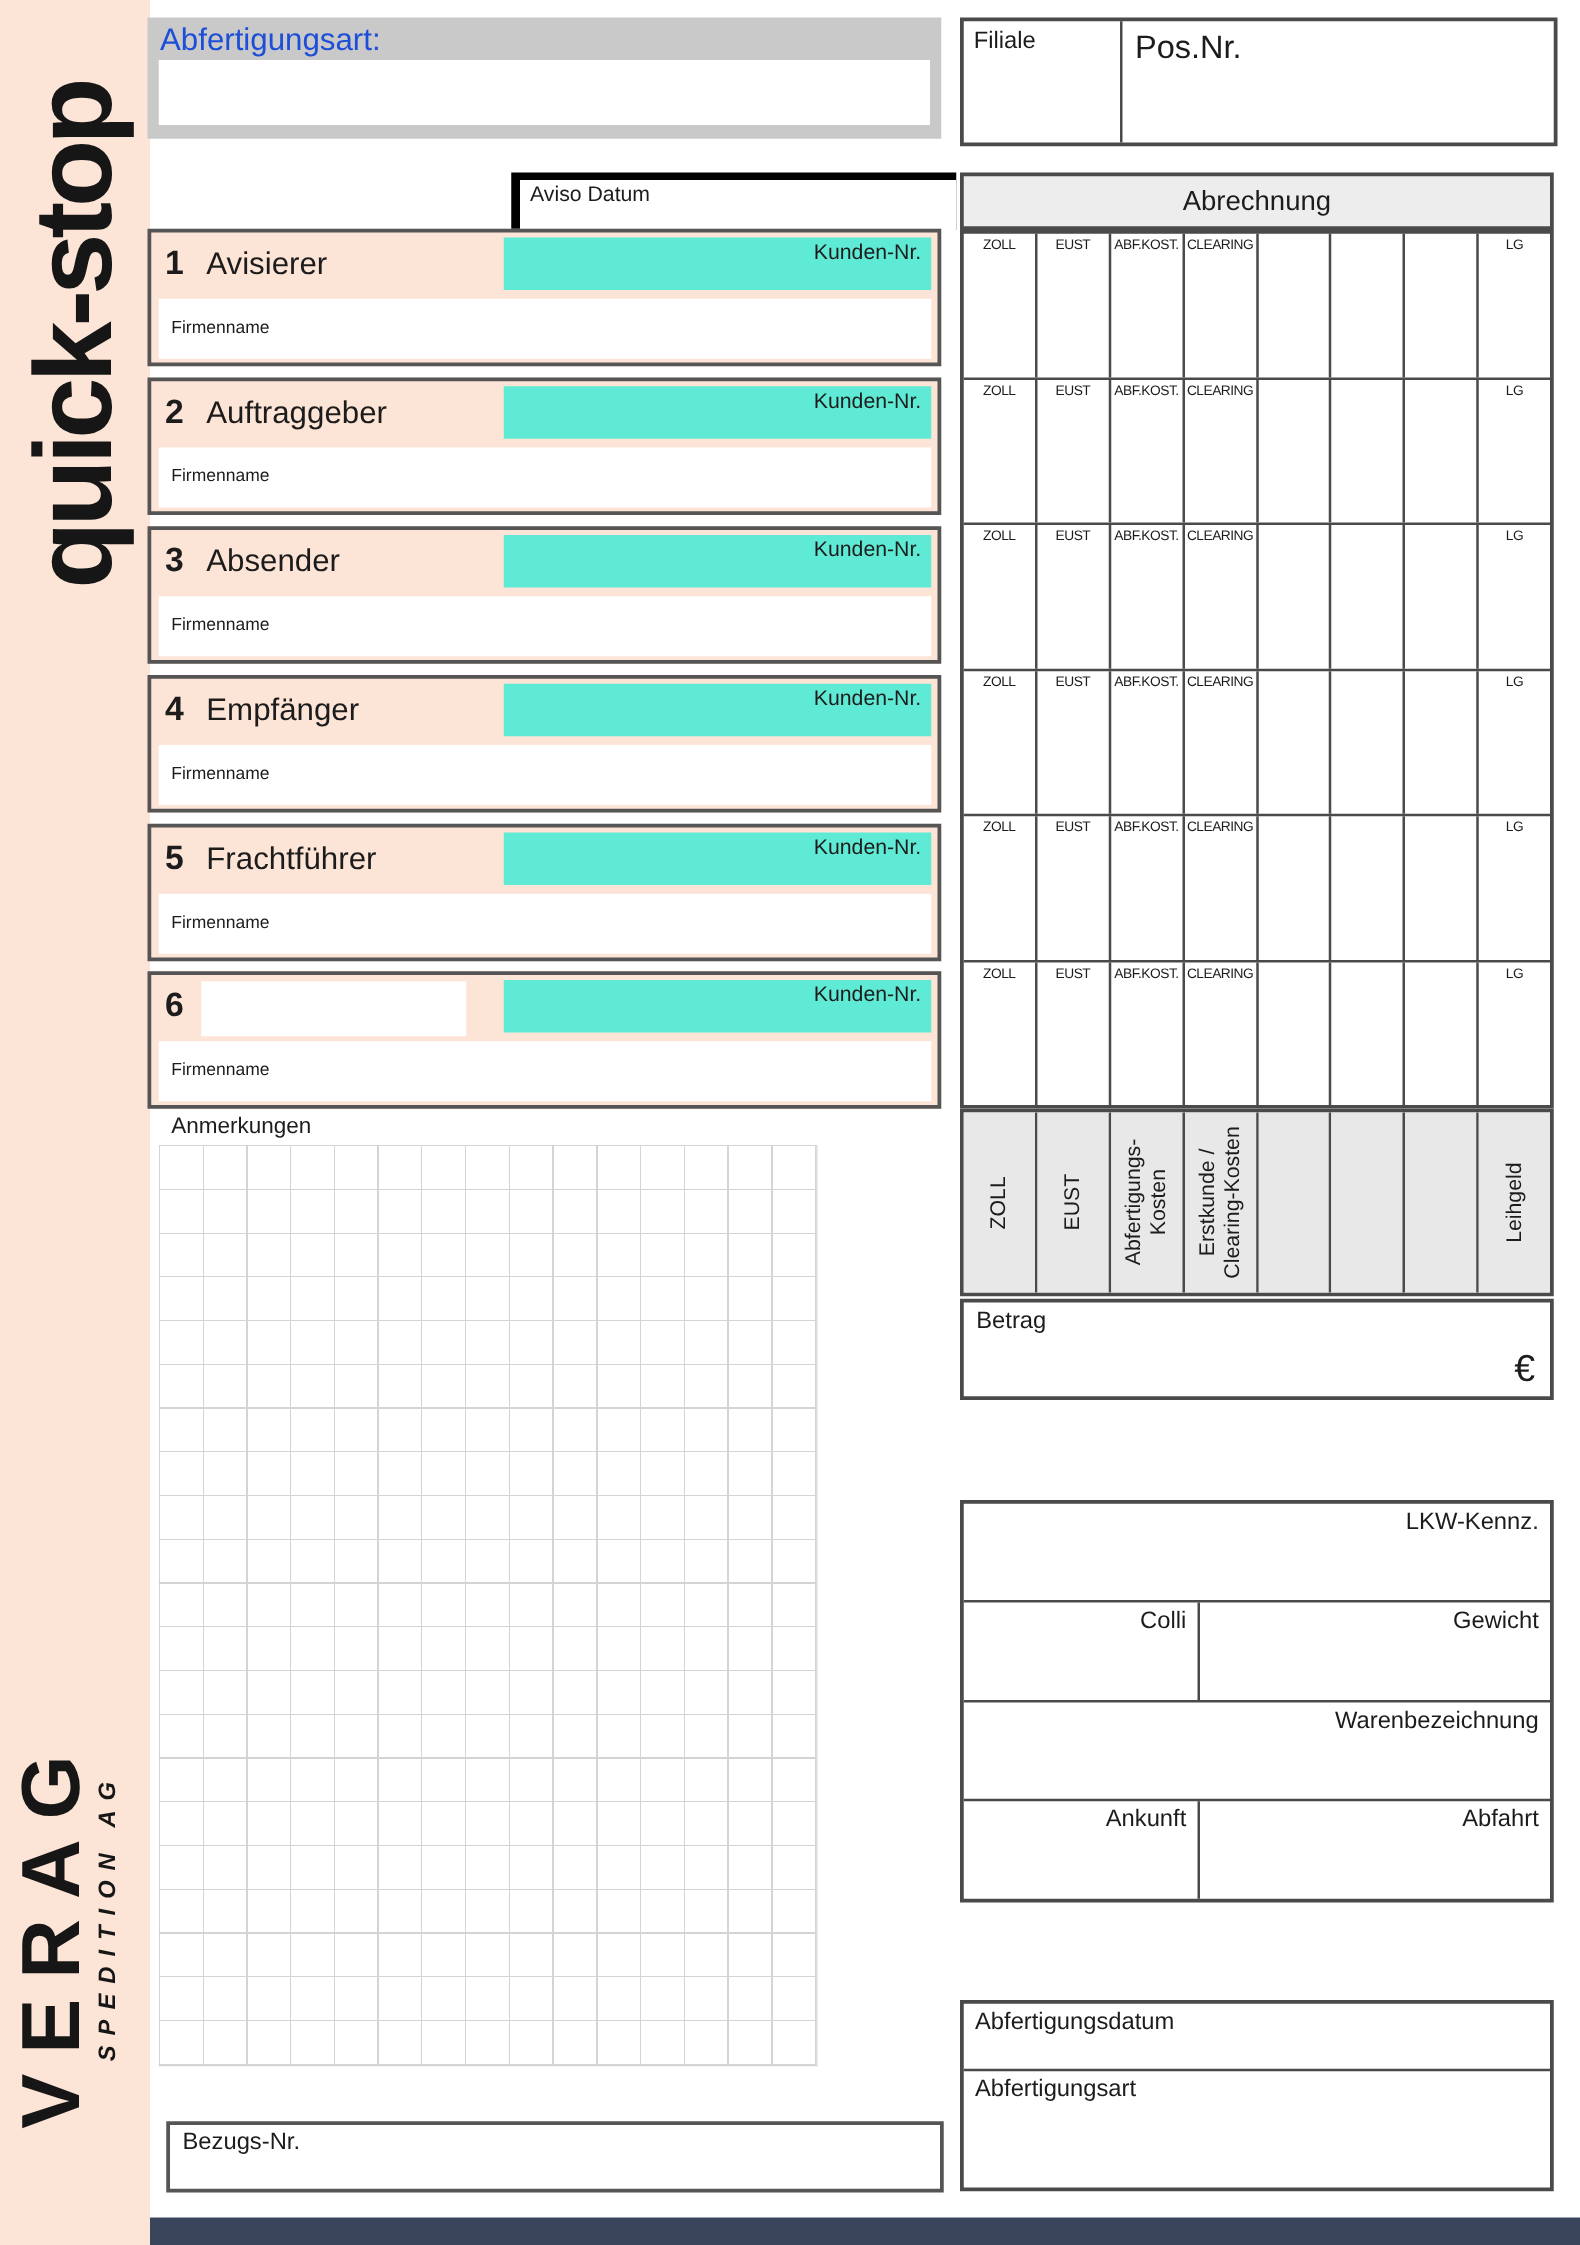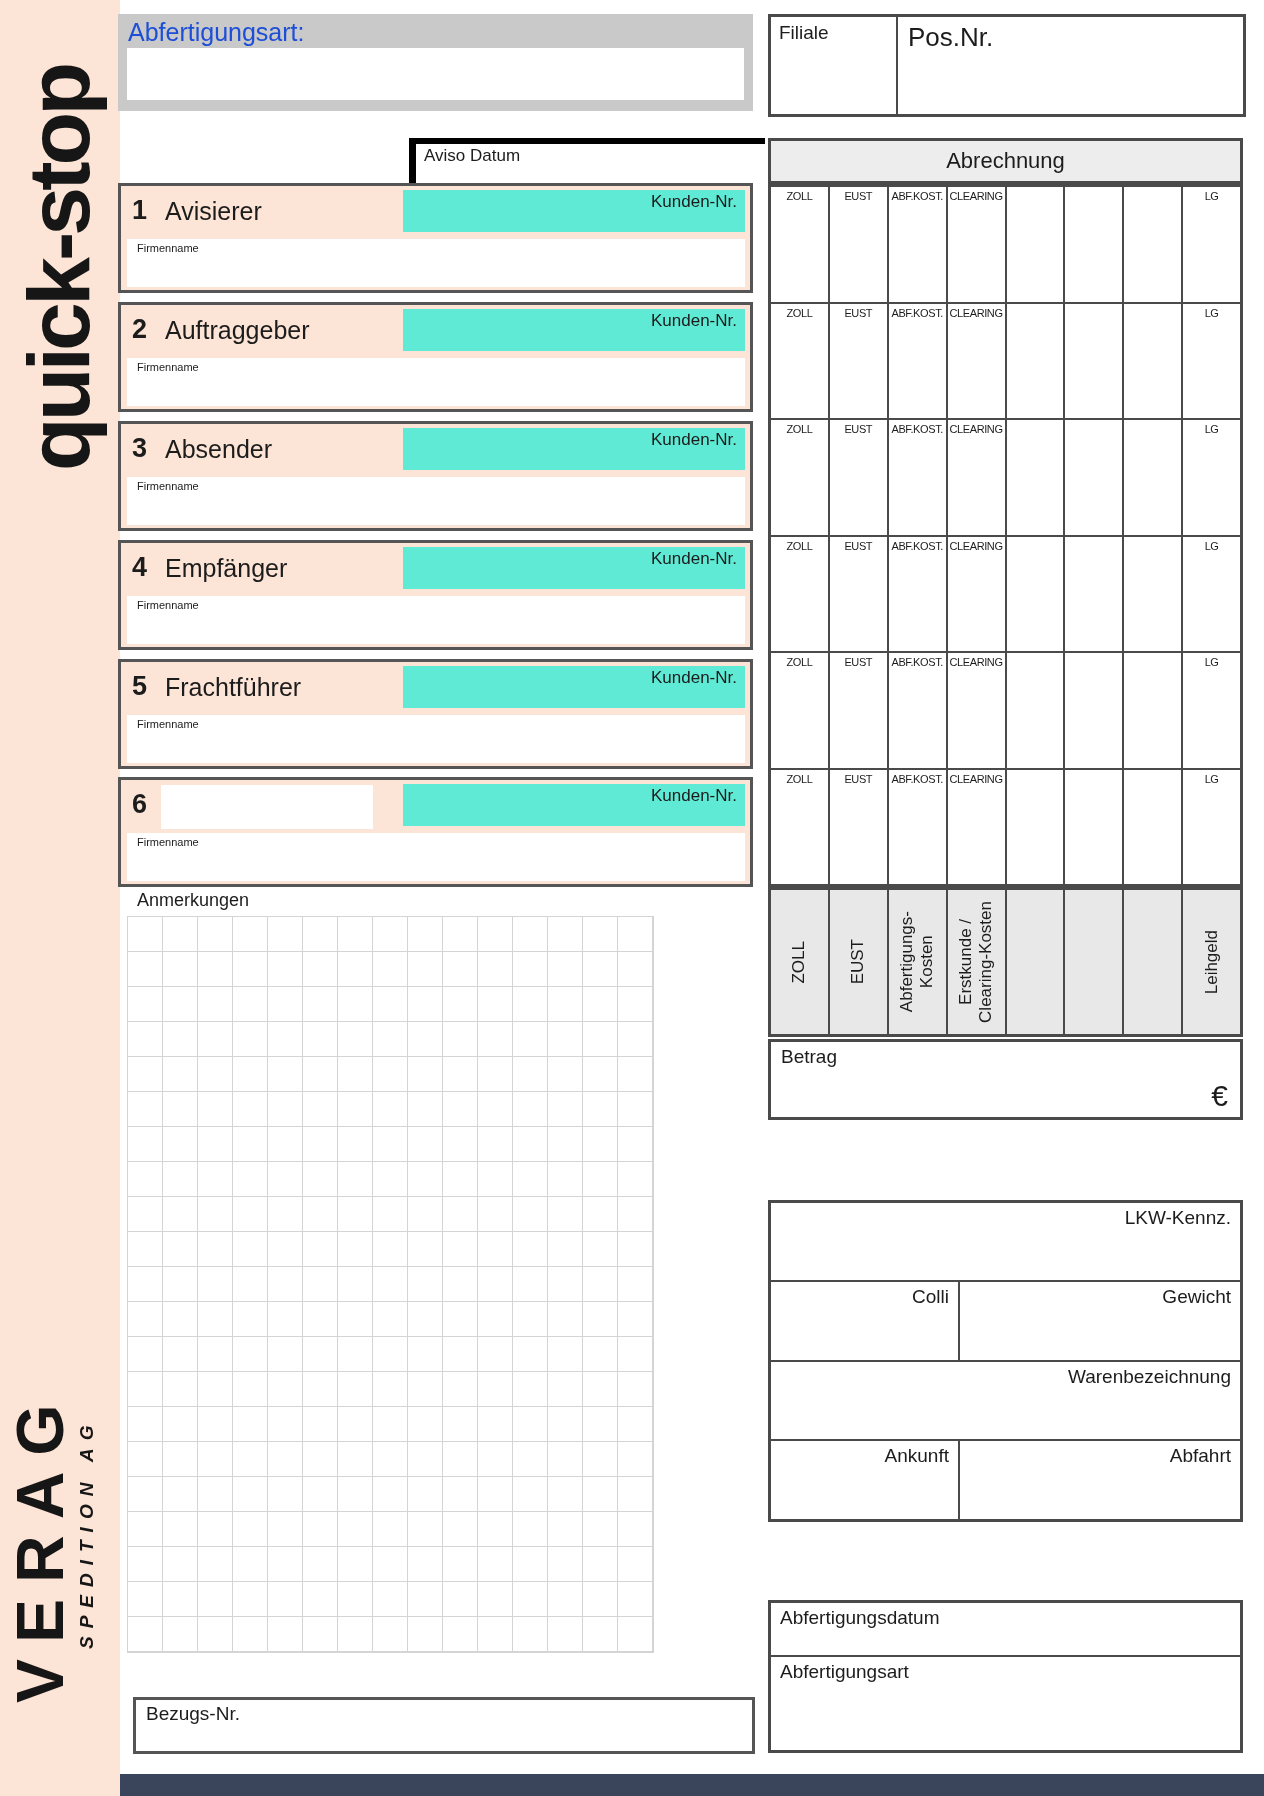--- a/index.html
+++ b/index.html
@@ -32,21 +32,21 @@
   .posnr-cell{flex:1;padding:5px 10px;font-size:26px;}
   
   .aviso{left:409px;top:138px;width:356px;height:46px;background:#000000;}
   .aviso .inner{position:absolute;left:7px;top:6px;right:0px;bottom:0px;background:#fff;padding:2px 8px;font-size:17px;}
   
   .section{left:118px;width:635px;height:110px;background:#fce4d6;border:3px solid #555;box-sizing:border-box;}
   .sec-num{position:absolute;left:11px;top:9px;font-size:27px;font-weight:700;}
   .sec-label{position:absolute;left:44px;top:11px;font-size:25px;}
   .sec-blank{position:absolute;left:40px;top:5px;width:212px;height:44px;background:#fff;}
   .kunden{position:absolute;left:282px;top:4px;width:342px;height:42px;background:#5eead4;padding:2px 8px;font-size:17px;box-sizing:border-box;text-align:right;}
-  .firmen{position:absolute;left:6px;top:53px;width:618px;height:48px;background:#fff;padding:3px 10px;font-size:11px;box-sizing:border-box;}
+  .firmen{position:absolute;left:6px;top:53px;width:618px;height:48px;background:#fff;padding:14px 10px;font-size:14px;box-sizing:border-box;}
   
   .abr-title{left:768px;top:138px;width:475px;height:46px;background:#ededed;border:3px solid #4a4a4a;box-sizing:border-box;
     text-align:center;font-size:22px;line-height:40px;}
   .abr-table{left:768px;top:184px;width:475px;height:703px;border:3px solid #4a4a4a;box-sizing:border-box;display:flex;flex-direction:column;}
   .abr-row{flex:1;display:flex;border-bottom:2px solid #4a4a4a;}
   .abr-row:last-child{border-bottom:none;}
   .abr-cell{flex:1;border-right:2px solid #4a4a4a;font-size:11px;text-align:center;padding-top:3px;letter-spacing:-0.4px;overflow:hidden;white-space:nowrap;}
   .abr-cell:last-child{border-right:none;}
   
   .rot-row{left:768px;top:887px;width:475px;height:150px;border:3px solid #4a4a4a;box-sizing:border-box;display:flex;background:#fff;}

